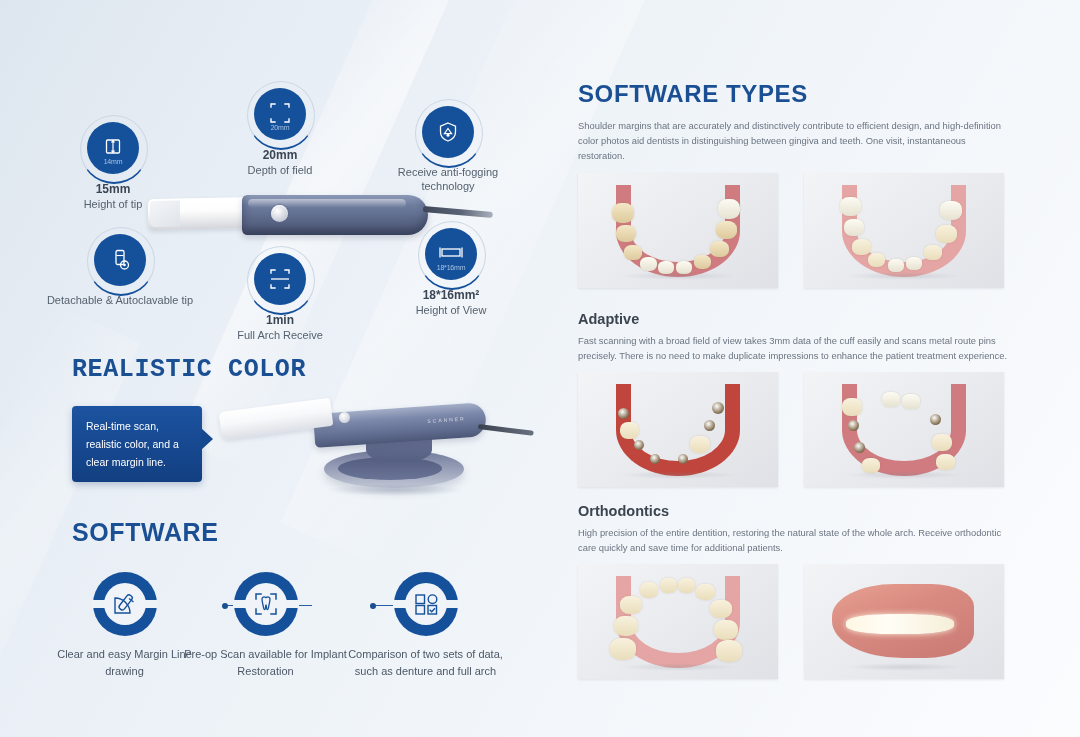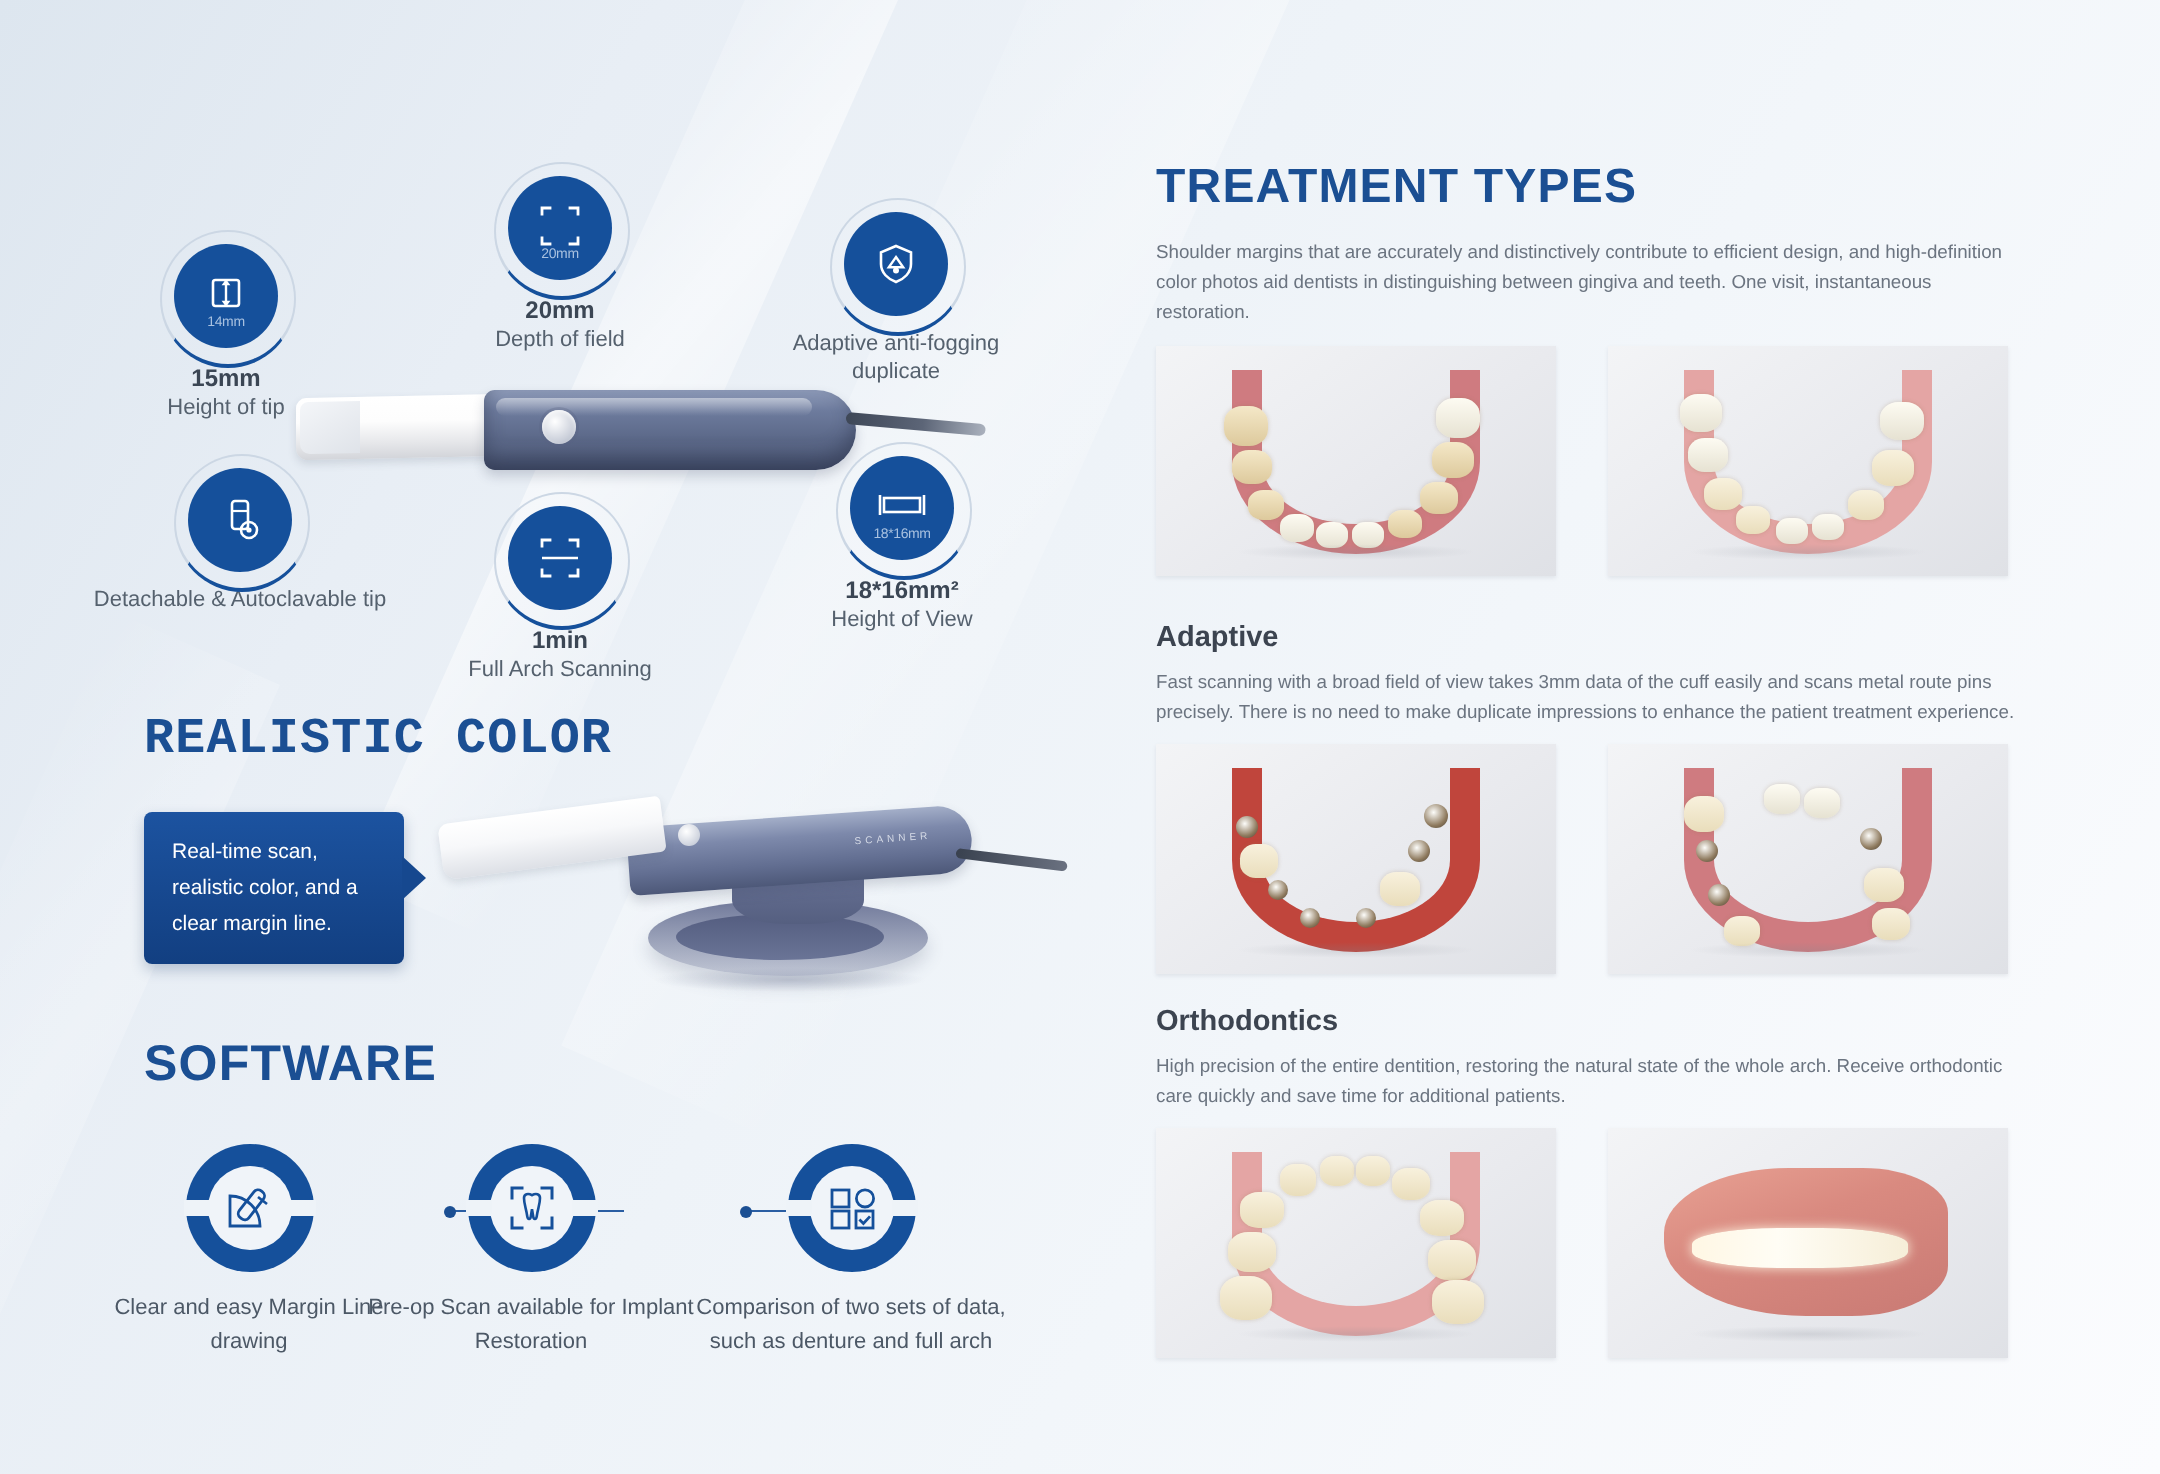--- a/index.html
+++ b/index.html
@@ -448,21 +448,21 @@
     </div>
 
     <div class="feature f-fog">
       <div class="ring">
         <svg width="26" height="26" viewBox="0 0 26 26">
           <path d="M13 4 L20.5 7.2 V13 C20.5 17.4 17 20.6 13 22 C9 20.6 5.5 17.4 5.5 13 V7.2 Z" fill="none" stroke="#ffffff" stroke-width="1.3"></path>
           <path d="M13 9.5 L16.6 14.6 H9.4 Z" fill="none" stroke="#ffffff" stroke-width="1.2"></path>
           <circle cx="13" cy="16.2" r="1.5" fill="#ffffff"></circle>
         </svg>
       </div>
-      <div class="feat-label two-line">Adaptive anti-fogging duplicate</div>
+      <div class="feat-label two-line">Receive anti-fogging technology</div>
     </div>
 
     <div class="feature f-detach">
       <div class="ring">
         <svg width="26" height="26" viewBox="0 0 26 26">
           <rect x="9" y="3.5" width="8" height="14" rx="1.5" fill="none" stroke="#ffffff" stroke-width="1.3"></rect>
           <line x1="9.4" y1="8.5" x2="16.6" y2="8.5" stroke="#ffffff" stroke-width="1.1"></line>
           <circle cx="17.5" cy="18" r="4" fill="none" stroke="#ffffff" stroke-width="1.3"></circle>
           <circle cx="17.5" cy="18" r="1.3" fill="#ffffff"></circle>
         </svg>
@@ -471,21 +471,21 @@
     </div>
 
     <div class="feature f-arch">
       <div class="ring">
         <svg width="28" height="26" viewBox="0 0 28 26">
           <path d="M5 7 L5 4 L9 4 M23 7 L23 4 L19 4 M5 19 L5 22 L9 22 M23 19 L23 22 L19 22" fill="none" stroke="#ffffff" stroke-width="1.4" stroke-linecap="square"></path>
           <line x1="5" y1="13" x2="23" y2="13" stroke="#ffffff" stroke-width="1.3"></line>
         </svg>
       </div>
       <div class="feat-value">1min</div>
-      <div class="feat-label">Full Arch Scanning</div>
+      <div class="feat-label">Full Arch Receive</div>
     </div>
 
     <div class="feature f-fov">
       <div class="ring">
         <svg width="30" height="26" viewBox="0 0 30 26">
           <rect x="6" y="8" width="18" height="7" fill="none" stroke="#ffffff" stroke-width="1.3"></rect>
           <line x1="4" y1="6.5" x2="4" y2="16.5" stroke="#ffffff" stroke-width="1.3"></line>
           <line x1="26" y1="6.5" x2="26" y2="16.5" stroke="#ffffff" stroke-width="1.3"></line>
         </svg>
         <span class="inner-label">18*16mm</span>
@@ -557,21 +557,21 @@
             <path d="M18.7 20.8 L20.7 22.7 L24 19.2" fill="none" stroke="#15509b" stroke-width="1.4"></path>
           </svg>
         </div>
         <div class="sw-label">Comparison of two sets of data, such as denture and full arch</div>
       </div>
     </div>
   </div>
 
   <div class="right-col">
 
-    <div class="rc-title">TREATMENT TYPES</div>
+    <div class="rc-title">SOFTWARE TYPES</div>
 
     <div class="treat-block tb-1">
       <div class="tb-desc">Shoulder margins that are accurately and distinctively contribute to efficient design, and high-definition color photos aid dentists in distinguishing between gingiva and teeth. One visit, instantaneous restoration.</div>
       <div class="tb-images">
         <div class="scan-frame">
           <div class="arch arch-u pink"></div>
           <div class="tooth" style="left:34px; top:30px; width:22px; height:20px;"></div>
           <div class="tooth" style="left:38px; top:52px; width:20px; height:17px;"></div>
           <div class="tooth" style="left:46px; top:72px; width:18px; height:15px;"></div>
           <div class="tooth white" style="left:62px; top:84px; width:17px; height:14px;"></div>

